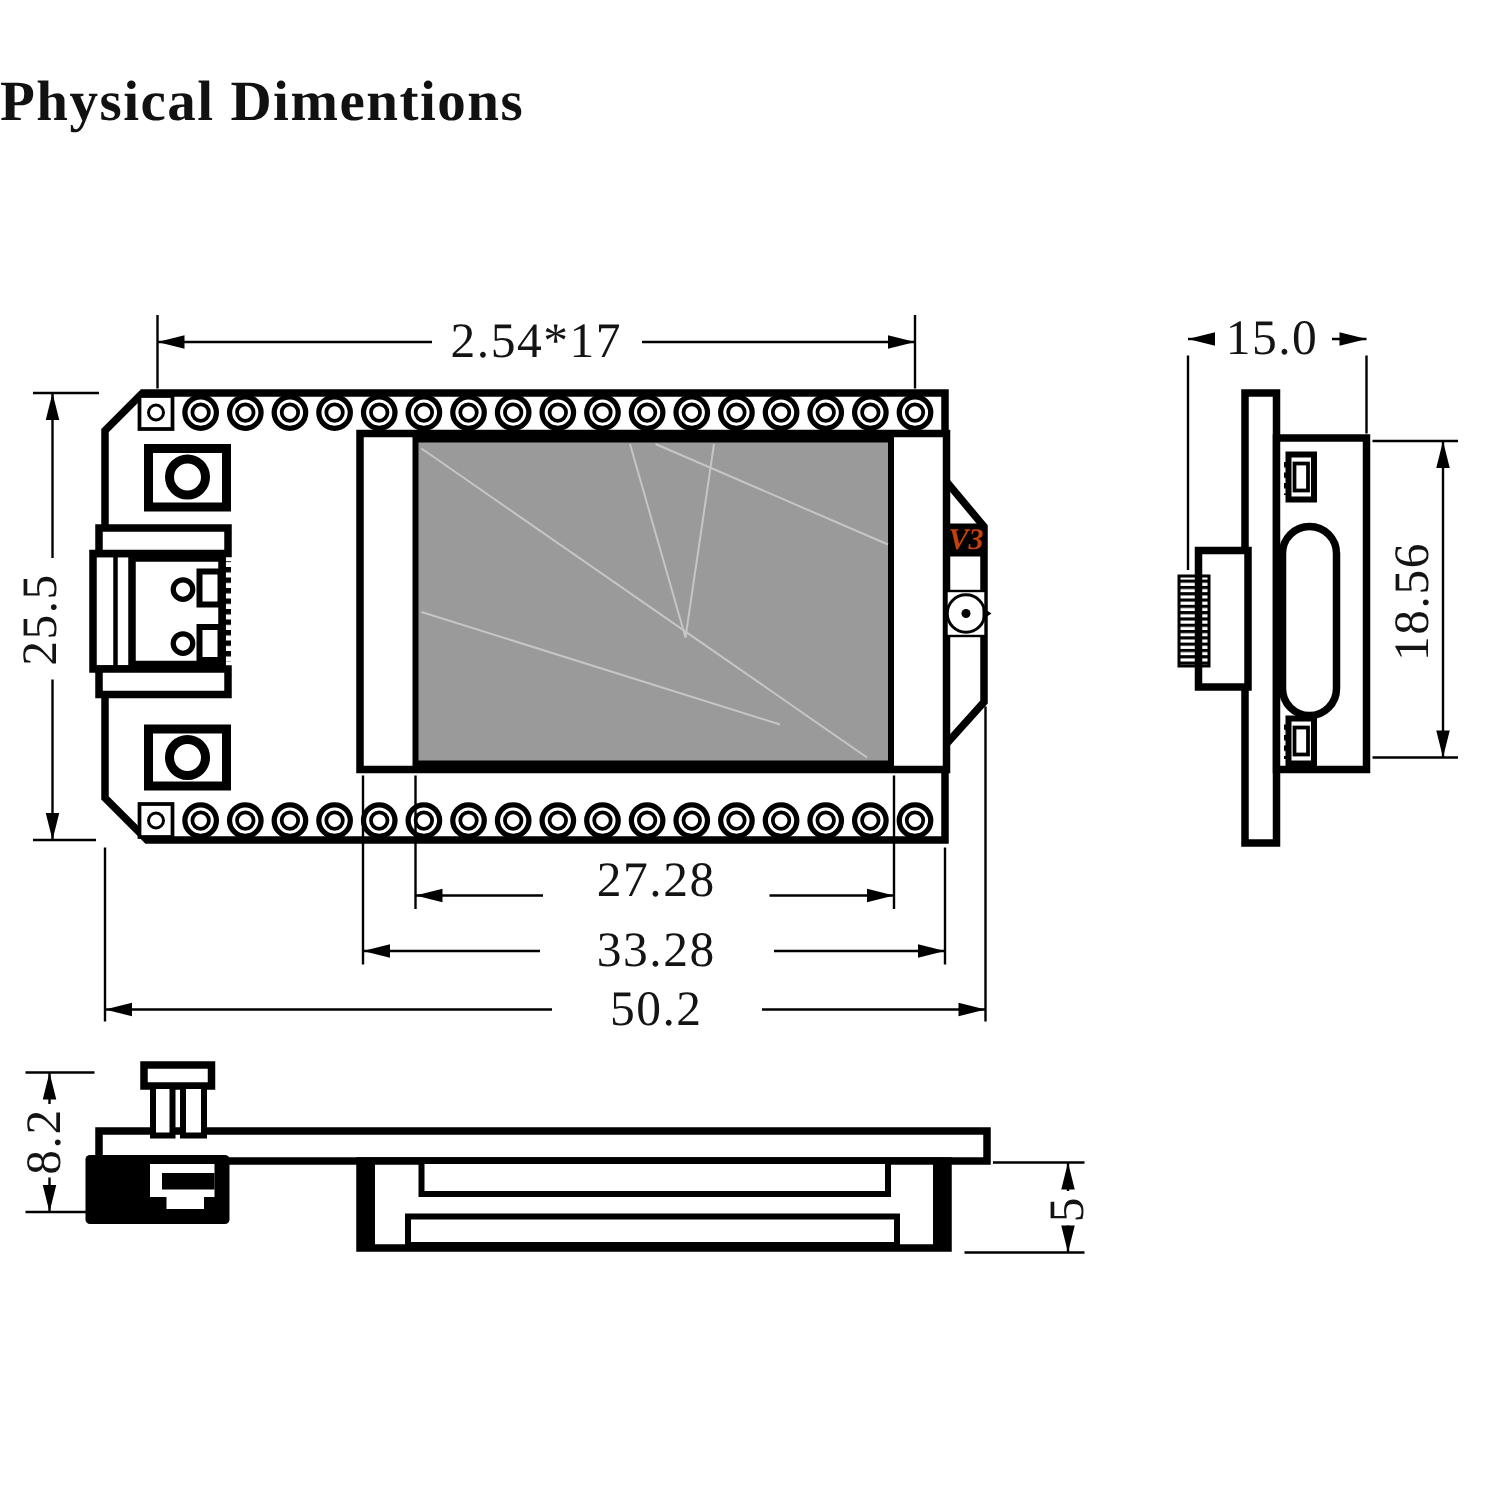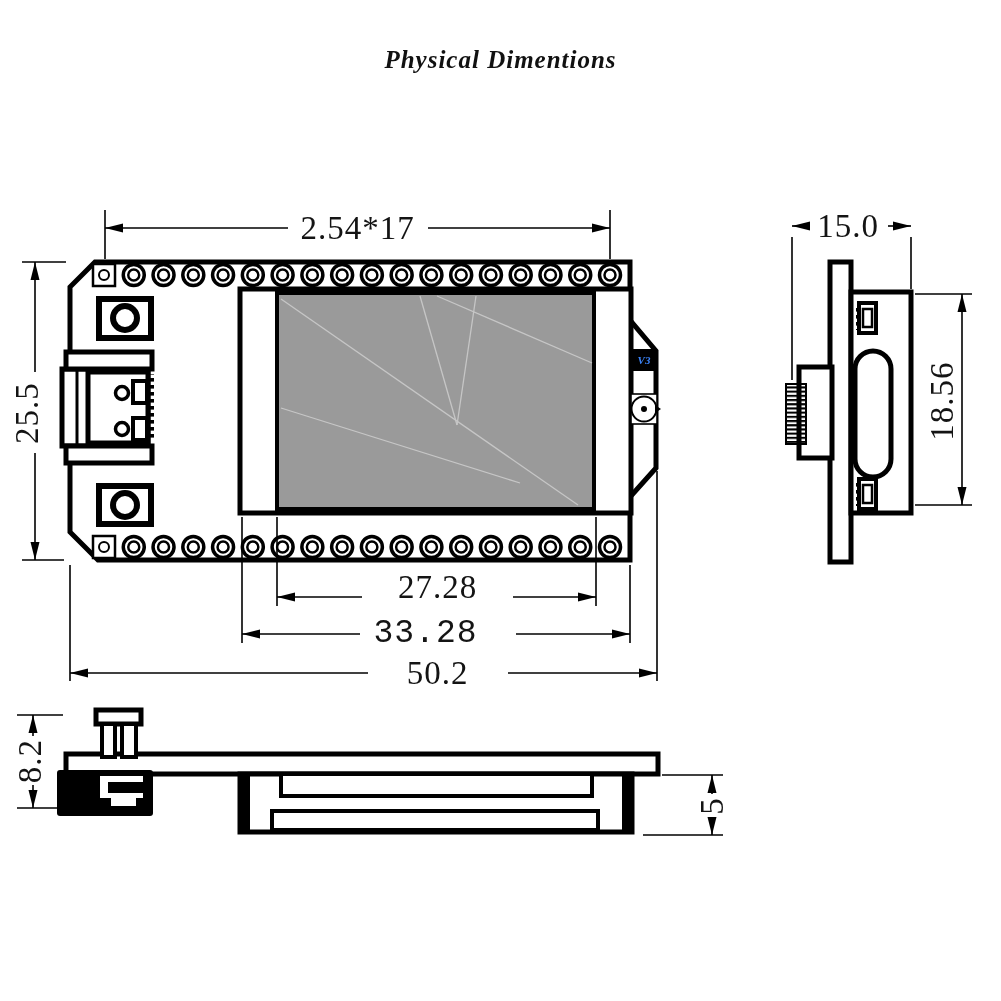--- a/index.html
+++ b/index.html
@@ -2,33 +2,32 @@
 <html><head>
 <meta charset="utf-8">
 <style>
   html,body { margin:0; padding:0; background:#ffffff; }
   .canvas {
     position:relative; width:1001px; height:1001px; background:#ffffff;
     font-family:"Liberation Serif", serif; overflow:hidden;
   }
   .title {
     position:absolute; left:0; right:0; top:46px;
-    text-align:center; font-size:25px; font-weight:bold; color:#111;
+    text-align:left; font-size:38px; font-weight:bold; color:#111;
     letter-spacing:1px;
-    font-style:italic;
   }
   svg.linework { position:absolute; left:0; top:0; }
   .dim-text {
     position:absolute; font-size:33px; color:#141414; text-align:center;
     line-height:38px; letter-spacing:1px; white-space:nowrap; height:38px;
   }
   .rot { transform:rotate(-90deg); transform-origin:center center; }
   .v3-badge {
     position:absolute; left:630px; top:350px; width:28px; height:21px;
-    color:#3b82f6; font-size:11px; font-weight:bold; font-style:italic;
+    color:#c2410c; font-size:20px; font-weight:bold; font-style:italic;
     text-align:center; line-height:20px; letter-spacing:0;
   }
 </style>
 </head>
 <body>
 
 <div class="canvas">
 
   <div class="title">Physical Dimentions</div>
 
@@ -270,21 +269,21 @@
       <polygon points="712,835 707.5,817 716.5,817" stroke="none"></polygon>
     </g>
   </svg>
 
   <div class="dim-text" style="left:280px; top:209px; width:155px;text-align:center;">2.54*17</div>
 
   <div class="dim-text rot" style="left:-28px; top:394px; width:110px;">25.5</div>
 
   <div class="dim-text" style="left:360px; top:568px; width:155px;">27.28</div>
 
-  <div class="dim-text" style="left:348px; top:615px; width:155px;font-family:Liberation Mono, monospace;">33.28</div>
+  <div class="dim-text" style="left:360px; top:615px; width:155px;">33.28</div>
 
   <div class="dim-text" style="left:360px; top:654px; width:155px;">50.2</div>
 
   <div class="dim-text" style="left:780px; top:207px; width:136px;">15.0</div>
 
   <div class="dim-text rot" style="left:872px; top:382px; width:140px;">18.56</div>
 
   <div class="dim-text rot" style="left:-15px; top:742px; width:90px;">8.2</div>
 
   <div class="dim-text rot" style="left:692px; top:787px; width:40px;">5</div>

